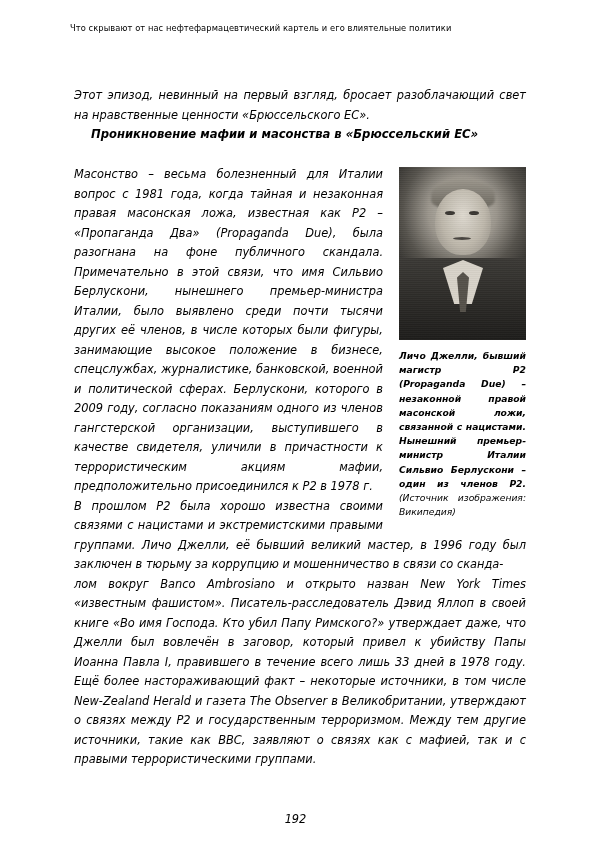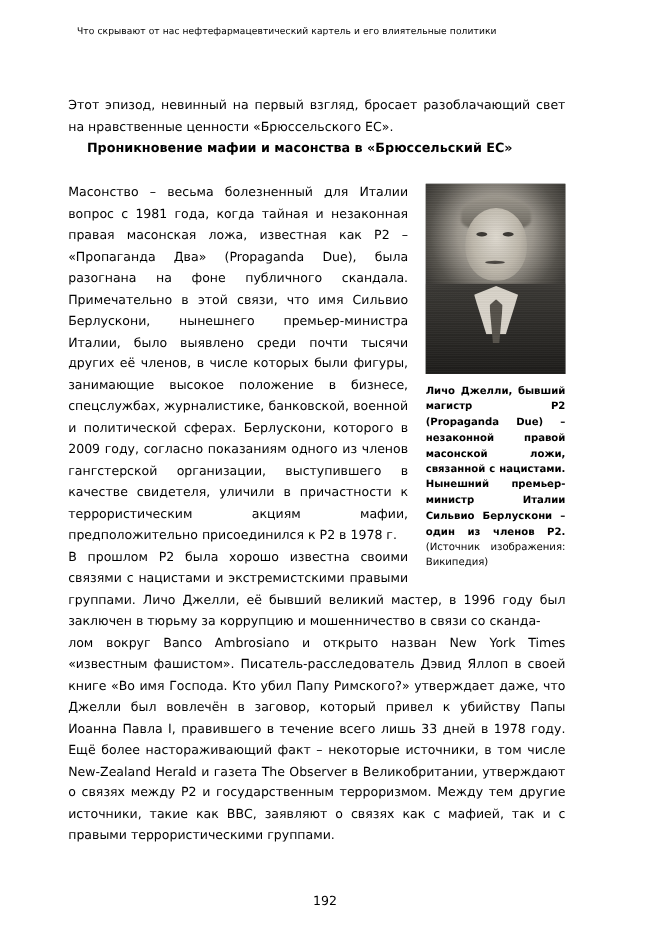--- a/index.html
+++ b/index.html
@@ -29,23 +29,24 @@
     top: 22px;
     width: 470px;
     text-align: left;
     font-size: 8.3px;
     line-height: 12px;
     color: #000;
     letter-spacing: 0.01em;
   }
   .content {
     position: absolute;
-    left: 62px;
+    left: 74px;
     top: 86px;
     width: 452px;
+    font-style: italic;
   }
   p.body-text {
     margin: 0 0 0 0;
     font-size: 11.4px;
     line-height: 19.5px;
     text-align: justify;
     text-justify: inter-word;
     hyphens: manual;
   }
   .para-intro {
@@ -173,20 +174,21 @@
   .para-gap {
     margin-top: 20px;
   }
   .page-number {
     position: absolute;
     left: 0;
     top: 812px;
     width: 591px;
     text-align: center;
     font-size: 11.4px;
+    font-style: italic;
   }
   .clearfix::after {
     content: "";
     display: block;
     clear: both;
   }
 </style>
 </head>
 <body>
 

